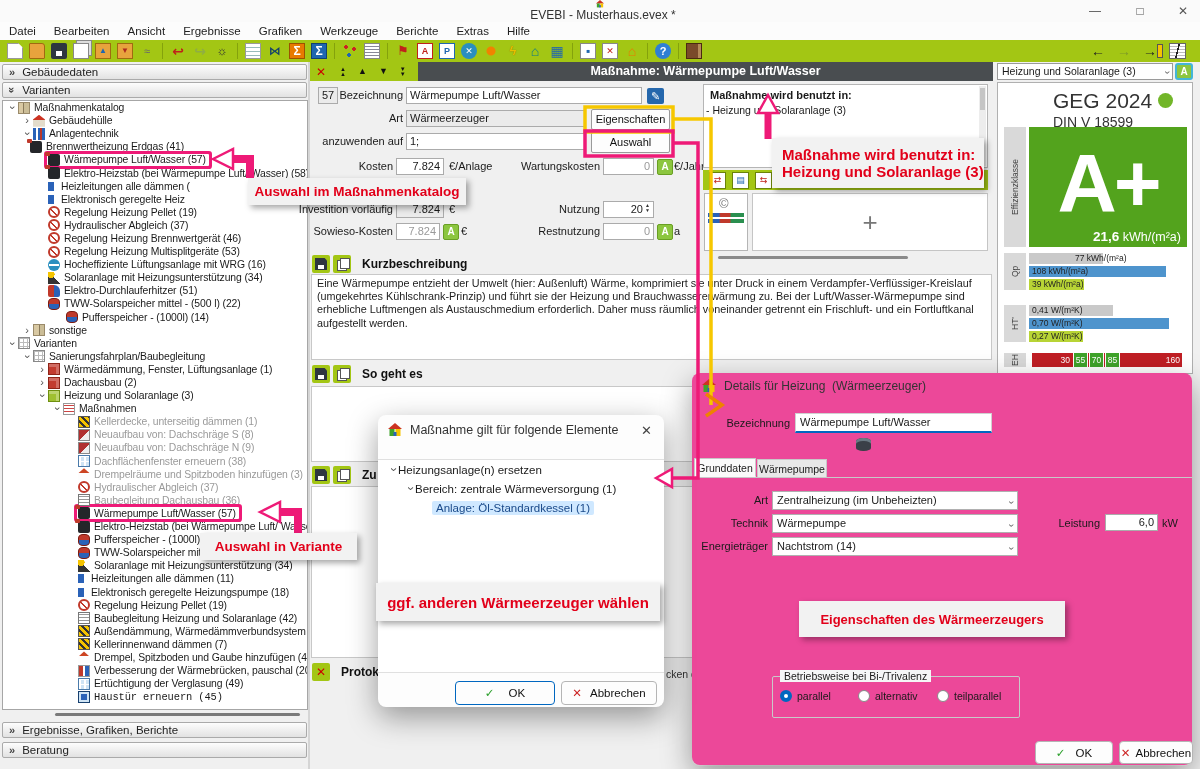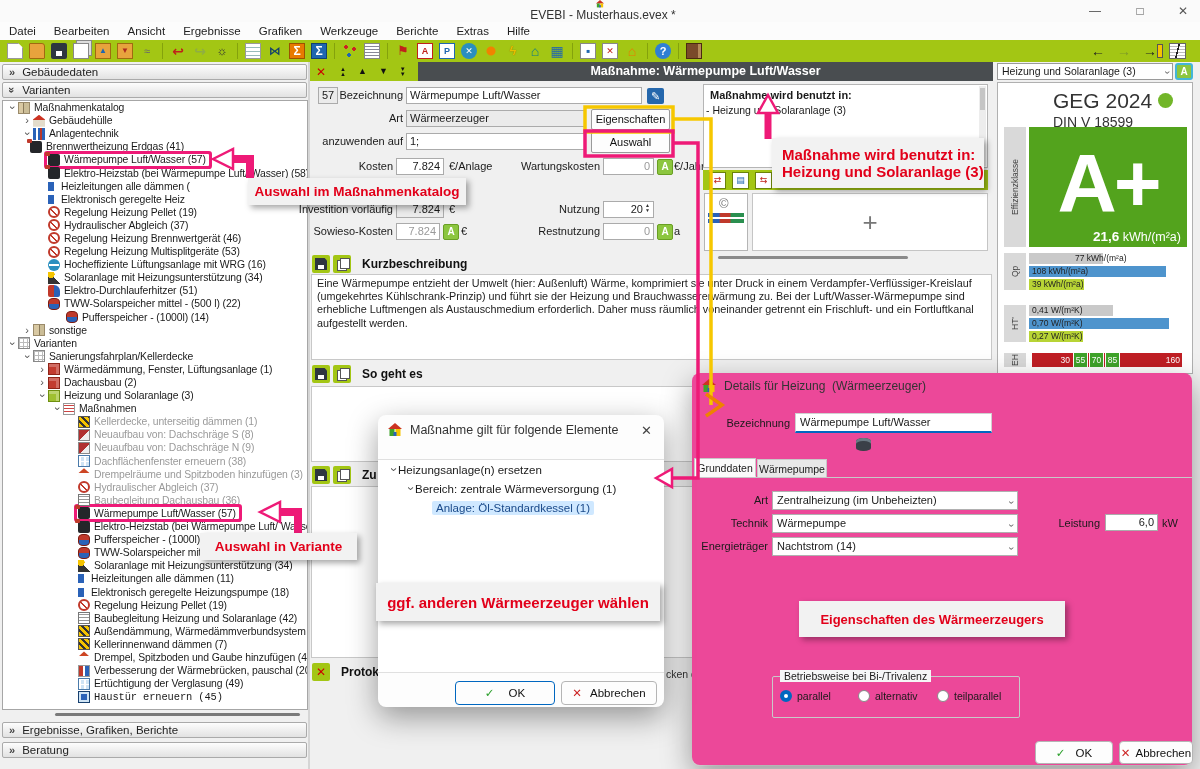--- a/index.html
+++ b/index.html
@@ -425,21 +425,21 @@
           <span class="exp open">›</span>
           <span class="twrap">
             <span class="ti i-table"></span>
             <span class="tl">Varianten</span>
           </span>
         </div>
         <div class="trow" style="padding-left: 19px;">
           <span class="exp open">›</span>
           <span class="twrap">
             <span class="ti i-table"></span>
-            <span class="tl">Sanierungsfahrplan/Kellerdecke</span>
+            <span class="tl">Sanierungsfahrplan/Baubegleitung</span>
           </span>
         </div>
         <div class="trow" style="padding-left: 34px;">
           <span class="exp ">›</span>
           <span class="twrap">
             <span class="ti i-pkg-red"></span>
             <span class="tl">Wärmedämmung, Fenster, Lüftungsanlage (1)</span>
           </span>
         </div>
         <div class="trow" style="padding-left: 34px;">

